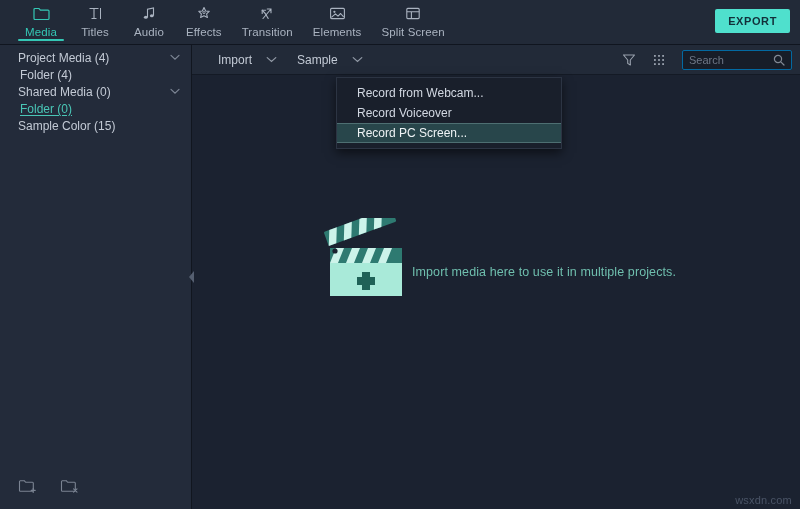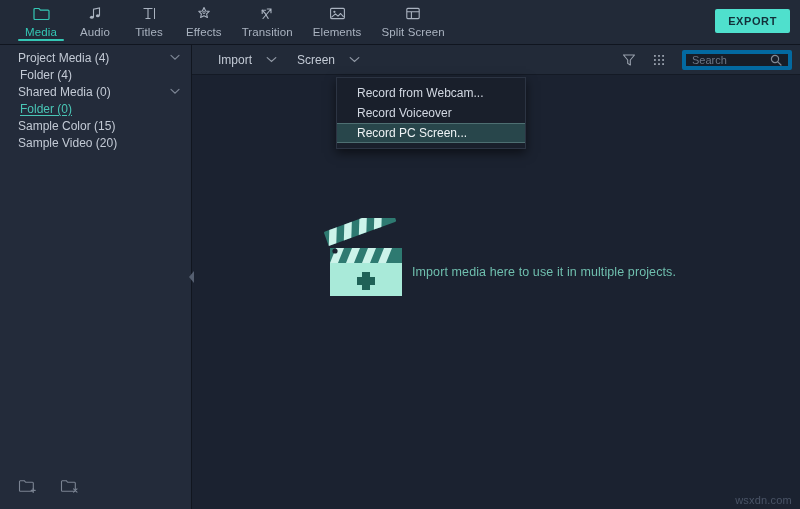--- a/index.html
+++ b/index.html
@@ -228,21 +228,21 @@
     cursor: pointer;
     opacity: .85;
     margin-left: 4px;
   }
 
   .search-box {
     width: 110px;
     height: 20px;
     margin-left: 10px;
     background: #171d28;
-    border: 4px solid #0369a1;
+    border: 1px solid #0369a1;
     border-radius: 2px;
     display: flex;
     align-items: center;
     padding: 0 6px;
   }
   .search-box input {
     flex: 1 1 auto;
     min-width: 0;
     background: transparent;
     border: none;
@@ -268,21 +268,21 @@
     font-size: 12.5px;
     color: #6fbfae;
     letter-spacing: .1px;
   }
 
   
   .menu {
     position: absolute;
     left: 336px;
     top: 77px;
-    width: 190px;
+    width: 226px;
     background: #191f2b;
     border: 1px solid #2c3443;
     box-shadow: 0 4px 10px rgba(0,0,0,.55);
     padding: 5px 0 5px 0;
     z-index: 40;
   }
   .menu-item {
     height: 20px;
     display: flex;
     align-items: center;
@@ -323,38 +323,38 @@
           <svg width="17" height="15" viewBox="0 0 17 15">
               <path d="M1 3.5a1 1 0 0 1 1-1h4l1.4 1.6H15a1 1 0 0 1 1 1v7.4a1 1 0 0 1-1 1H2a1 1 0 0 1-1-1z" fill="none" stroke="#34c7b5" stroke-width="1.2"></path>
             </svg>
         </span>
         <span class="tab-label">Media</span>
         <span class="tab-underline"></span>
       </div>
 
       <div class="tab">
         <span class="tab-icon">
+          <svg width="16" height="15" viewBox="0 0 16 15">
+              <path d="M2.5 2.5h9M7 2.5v10M4.5 12.5h5" fill="none" stroke="#aab3c0" stroke-width="1.1"></path>
+              <path d="M13.5 2v11" stroke="#aab3c0" stroke-width="1"></path>
+            </svg>
+        </span>
+        <span class="tab-label">Titles</span>
+
+      </div>
+
+      <div class="tab">
+        <span class="tab-icon">
           <svg width="15" height="15" viewBox="0 0 15 15">
               <path d="M5.5 11.2V3.3l6-1.3v7.7" fill="none" stroke="#aab3c0" stroke-width="1.1"></path>
               <ellipse cx="3.8" cy="11.3" rx="1.9" ry="1.5" fill="#aab3c0"></ellipse>
               <ellipse cx="9.8" cy="9.8" rx="1.9" ry="1.5" fill="#aab3c0"></ellipse>
             </svg>
         </span>
         <span class="tab-label">Audio</span>
-
-      </div>
-
-      <div class="tab">
-        <span class="tab-icon">
-          <svg width="16" height="15" viewBox="0 0 16 15">
-              <path d="M2.5 2.5h9M7 2.5v10M4.5 12.5h5" fill="none" stroke="#aab3c0" stroke-width="1.1"></path>
-              <path d="M13.5 2v11" stroke="#aab3c0" stroke-width="1"></path>
-            </svg>
-        </span>
-        <span class="tab-label">Titles</span>
 
       </div>
 
       <div class="tab">
         <span class="tab-icon">
           <svg width="16" height="15" viewBox="0 0 16 15">
               <path d="M8 1.5 9.6 5l3.6.4-2.6 2.5.8 3.6L8 9.7 4.6 11.5l.8-3.6L2.8 5.4 6.4 5z" fill="none" stroke="#aab3c0" stroke-width="1.1" stroke-linejoin="round"></path>
               <circle cx="8" cy="6.6" r="1.1" fill="none" stroke="#aab3c0" stroke-width=".9"></circle>
             </svg>
         </span>
@@ -434,24 +434,20 @@
         <div class="side-item indent selected">
           <span class="si-label">Folder (0)</span>
           <span class="chev hidden"></span>
         </div>
 
         <div class="side-item">
           <span class="si-label">Sample Color (15)</span>
           <span class="chev hidden"></span>
         </div>
 
-        <div class="side-item">
-          <span class="si-label">Sample Video (20)</span>
-          <span class="chev hidden"></span>
-        </div>
 
       </div>
 
       <div class="side-footer">
         <div class="folder-btn">
           <svg width="20" height="17" viewBox="0 0 20 17">
               <path d="M1.5 3.6a.8.8 0 0 1 .8-.8h4.1l1.3 1.5h6.8a.8.8 0 0 1 .8.8v7.3a.8.8 0 0 1-.8.8H2.3a.8.8 0 0 1-.8-.8z" fill="none" stroke="#8b94a3" stroke-width="1.1"></path>
               <path d="M15.2 10.4v4M13.2 12.4h4" fill="none" stroke="#8b94a3" stroke-width="1.1" stroke-linecap="round"></path>
             </svg>
         </div>
@@ -477,21 +473,21 @@
         <div class="tb-btn">
           <span>Import</span>
           <span class="caret">
             <svg width="11" height="7" viewBox="0 0 11 7">
                 <path d="M1.2 1.6 5.5 5.4 9.8 1.6" fill="none" stroke="#aeb6c2" stroke-width="1.2" stroke-linecap="round"></path>
               </svg>
           </span>
         </div>
 
         <div class="tb-btn">
-          <span>Screen</span>
+          <span>Sample</span>
           <span class="caret">
             <svg width="11" height="7" viewBox="0 0 11 7">
                 <path d="M1.2 1.6 5.5 5.4 9.8 1.6" fill="none" stroke="#aeb6c2" stroke-width="1.2" stroke-linecap="round"></path>
               </svg>
           </span>
         </div>
 
         <div class="tb-spacer"></div>
 
         <div class="icon-btn">

